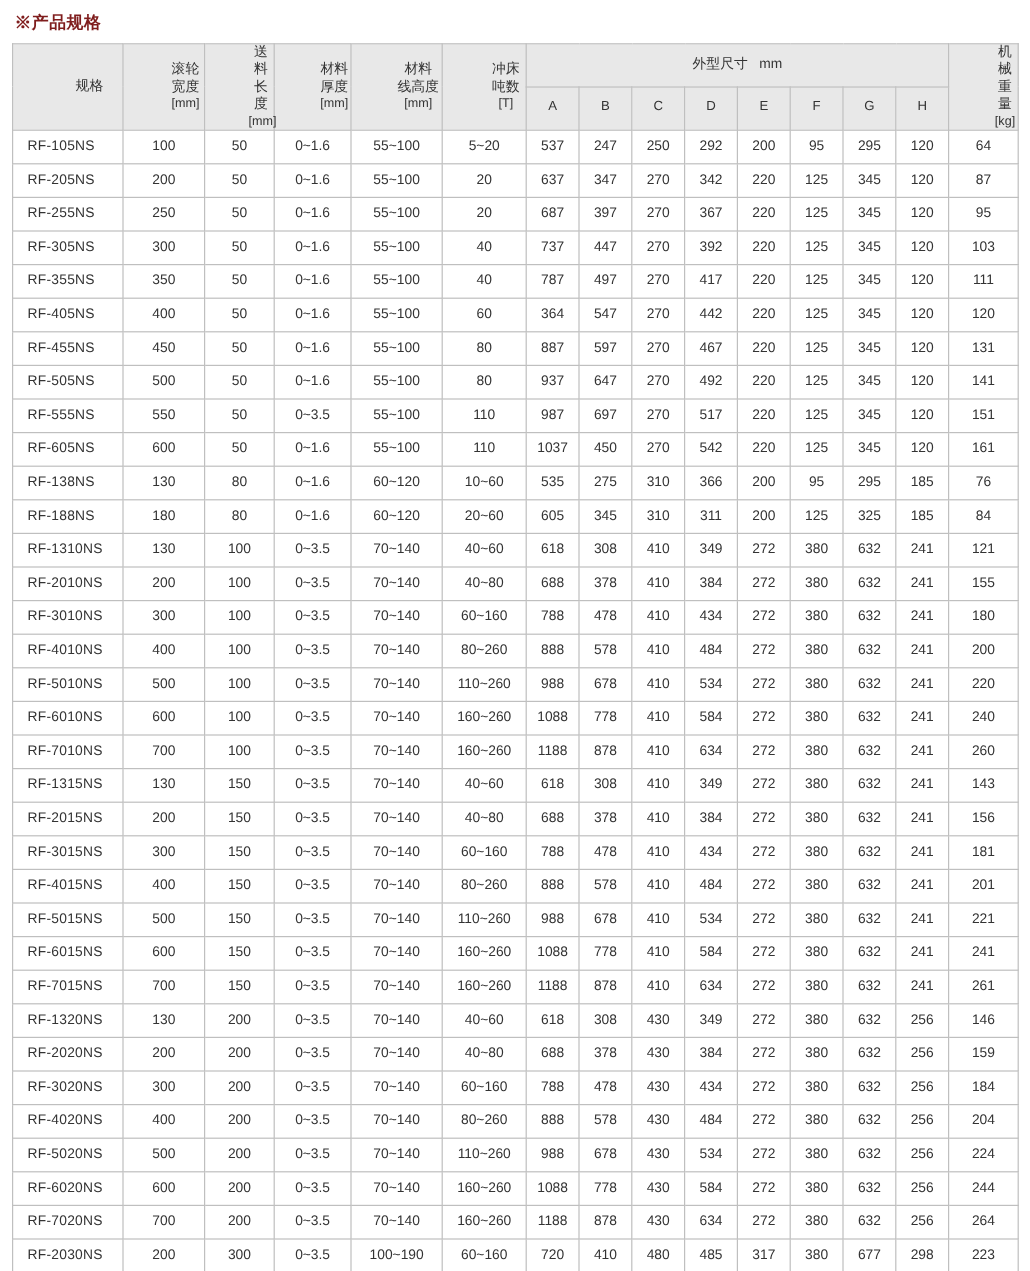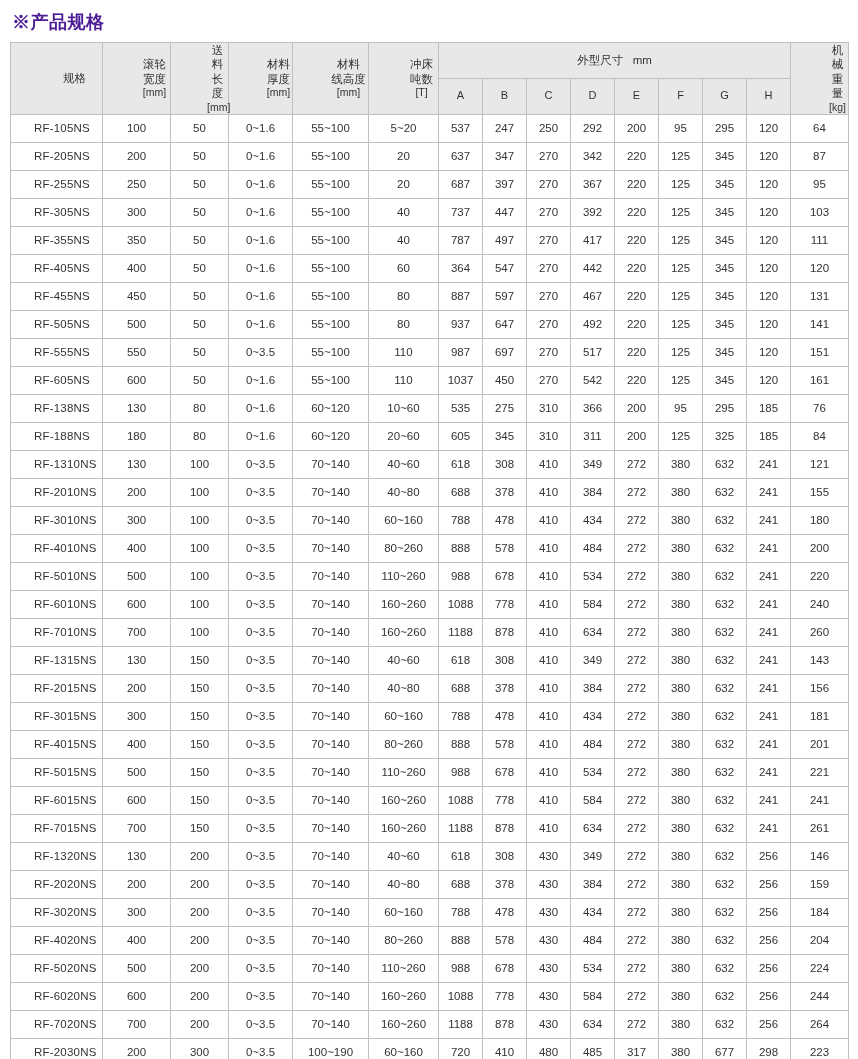--- a/index.html
+++ b/index.html
@@ -11,23 +11,23 @@
     width: 858px;
     font-family: "Liberation Sans", sans-serif;
     color: #231f20;
   }
   .page {
     width: 858px;
     box-sizing: border-box;
     padding: 8px 10px 0 10px;
   }
   .page-title {
-    font-size: 18px;
+    font-size: 14px;
     font-weight: bold;
-    color: #4c1d95;
+    color: #7f1d1d;
     margin: 2px 0 8px 2px;
     letter-spacing: 0.5px;
   }
   table.spec {
     border-collapse: collapse;
     width: 838px;
     table-layout: fixed;
     font-size: 11px;
   }
   table.spec th, table.spec td {
@@ -58,21 +58,21 @@
   thead .t1 { display: block; font-size: 11.5px; }
   thead .t2 { display: block; font-size: 11.5px; }
   thead .unit { display: block; font-size: 10.5px; }
   tbody td {
     height: 27px;
     font-size: 11.5px;
     white-space: nowrap;
   }
   tbody td.model {
     text-align: left;
-    padding-left: 23px;
+    padding-left: 12px;
     letter-spacing: 0.2px;
   }
   
   col.c-model  { width: 92px; }
   col.c-roll   { width: 68px; }
   col.c-feed   { width: 58px; }
   col.c-thick  { width: 64px; }
   col.c-height { width: 76px; }
   col.c-press  { width: 70px; }
   col.c-dim    { width: 44px; }

